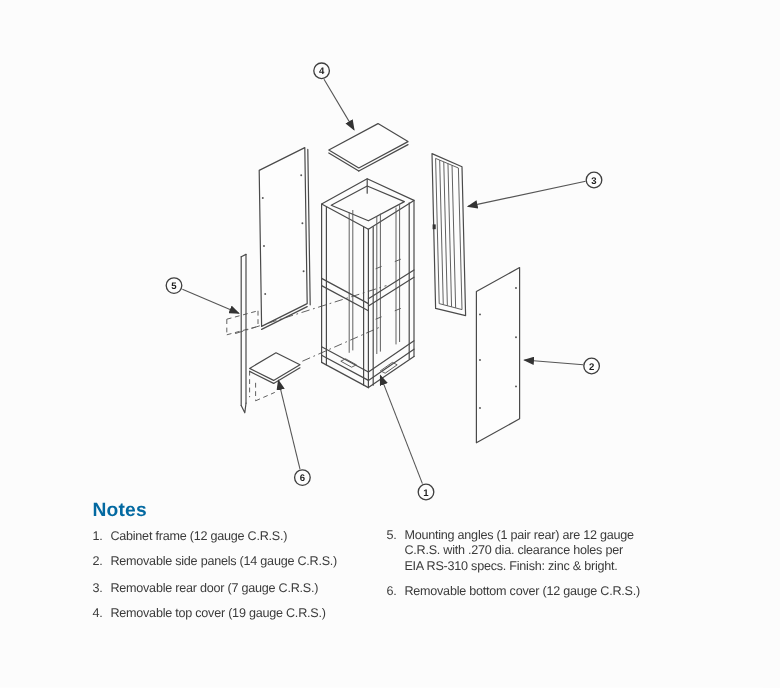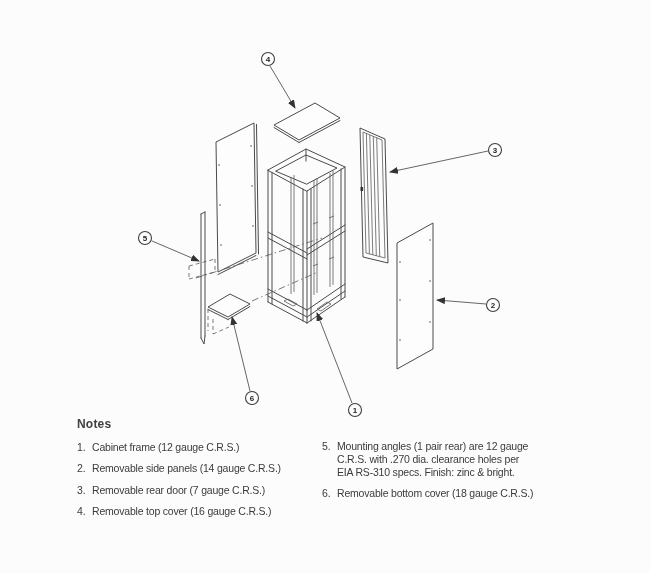--- a/index.html
+++ b/index.html
@@ -13,21 +13,21 @@
   .thin{stroke:#5a5a5a;stroke-width:.8;fill:none;}
   .panel{fill:#fdfdfd;stroke:#4a4a4a;stroke-width:1;stroke-linejoin:round;}
   .dash{stroke:#5a5a5a;stroke-width:.8;fill:none;stroke-dasharray:4 3;}
   .dashdot{stroke:#5a5a5a;stroke-width:.8;fill:none;stroke-dasharray:7 3 1.5 3;}
   .leader{stroke:#555;stroke-width:.9;fill:none;marker-end:url(#arrow);}
   .callout circle{fill:#fdfdfd;stroke:#3f3f3f;stroke-width:1.1;}
   .callout text{font-family:"Liberation Sans",sans-serif;font-size:8px;font-weight:bold;fill:#1e1e1e;text-anchor:middle;}
   .dot{fill:#555;}
   .notes-heading{
     position:absolute;left:77px;top:417px;
-    font-size:12px;font-weight:bold;color:#404040;letter-spacing:.2px;
+    font-size:16px;font-weight:bold;color:#0369a1;letter-spacing:.2px;
   }
   .notes-col{position:absolute;color:#3b3b3b;}
   .notes-col-left{left:77px;top:441px;width:250px;}
   .notes-col-right{left:322px;top:440px;width:212px;}
   .note-item{
     display:flex;font-size:10.5px;letter-spacing:-0.2px;
     line-height:1.22;margin-bottom:8.5px;color:#3b3b3b;
   }
   .note-num{width:15px;flex:none;}
   .note-text{flex:1;}
@@ -190,28 +190,28 @@
     <div class="note-item">
       <span class="note-num">2.</span>
       <span class="note-text">Removable side panels (14 gauge C.R.S.)</span>
     </div>
     <div class="note-item">
       <span class="note-num">3.</span>
       <span class="note-text">Removable rear door (7 gauge C.R.S.)</span>
     </div>
     <div class="note-item">
       <span class="note-num">4.</span>
-      <span class="note-text">Removable top cover (16 gauge C.R.S.)</span>
+      <span class="note-text">Removable top cover (19 gauge C.R.S.)</span>
     </div>
   </div>
 
   <div class="notes-col notes-col-right">
     <div class="note-item">
       <span class="note-num">5.</span>
       <span class="note-text">Mounting angles (1 pair rear) are 12 gauge C.R.S. with .270 dia. clearance holes per EIA RS-310 specs. Finish: zinc &amp; bright.</span>
     </div>
     <div class="note-item">
       <span class="note-num">6.</span>
-      <span class="note-text">Removable bottom cover (18 gauge C.R.S.)</span>
+      <span class="note-text">Removable bottom cover (12 gauge C.R.S.)</span>
     </div>
   </div>
 
 </div>
 
 </body></html>

